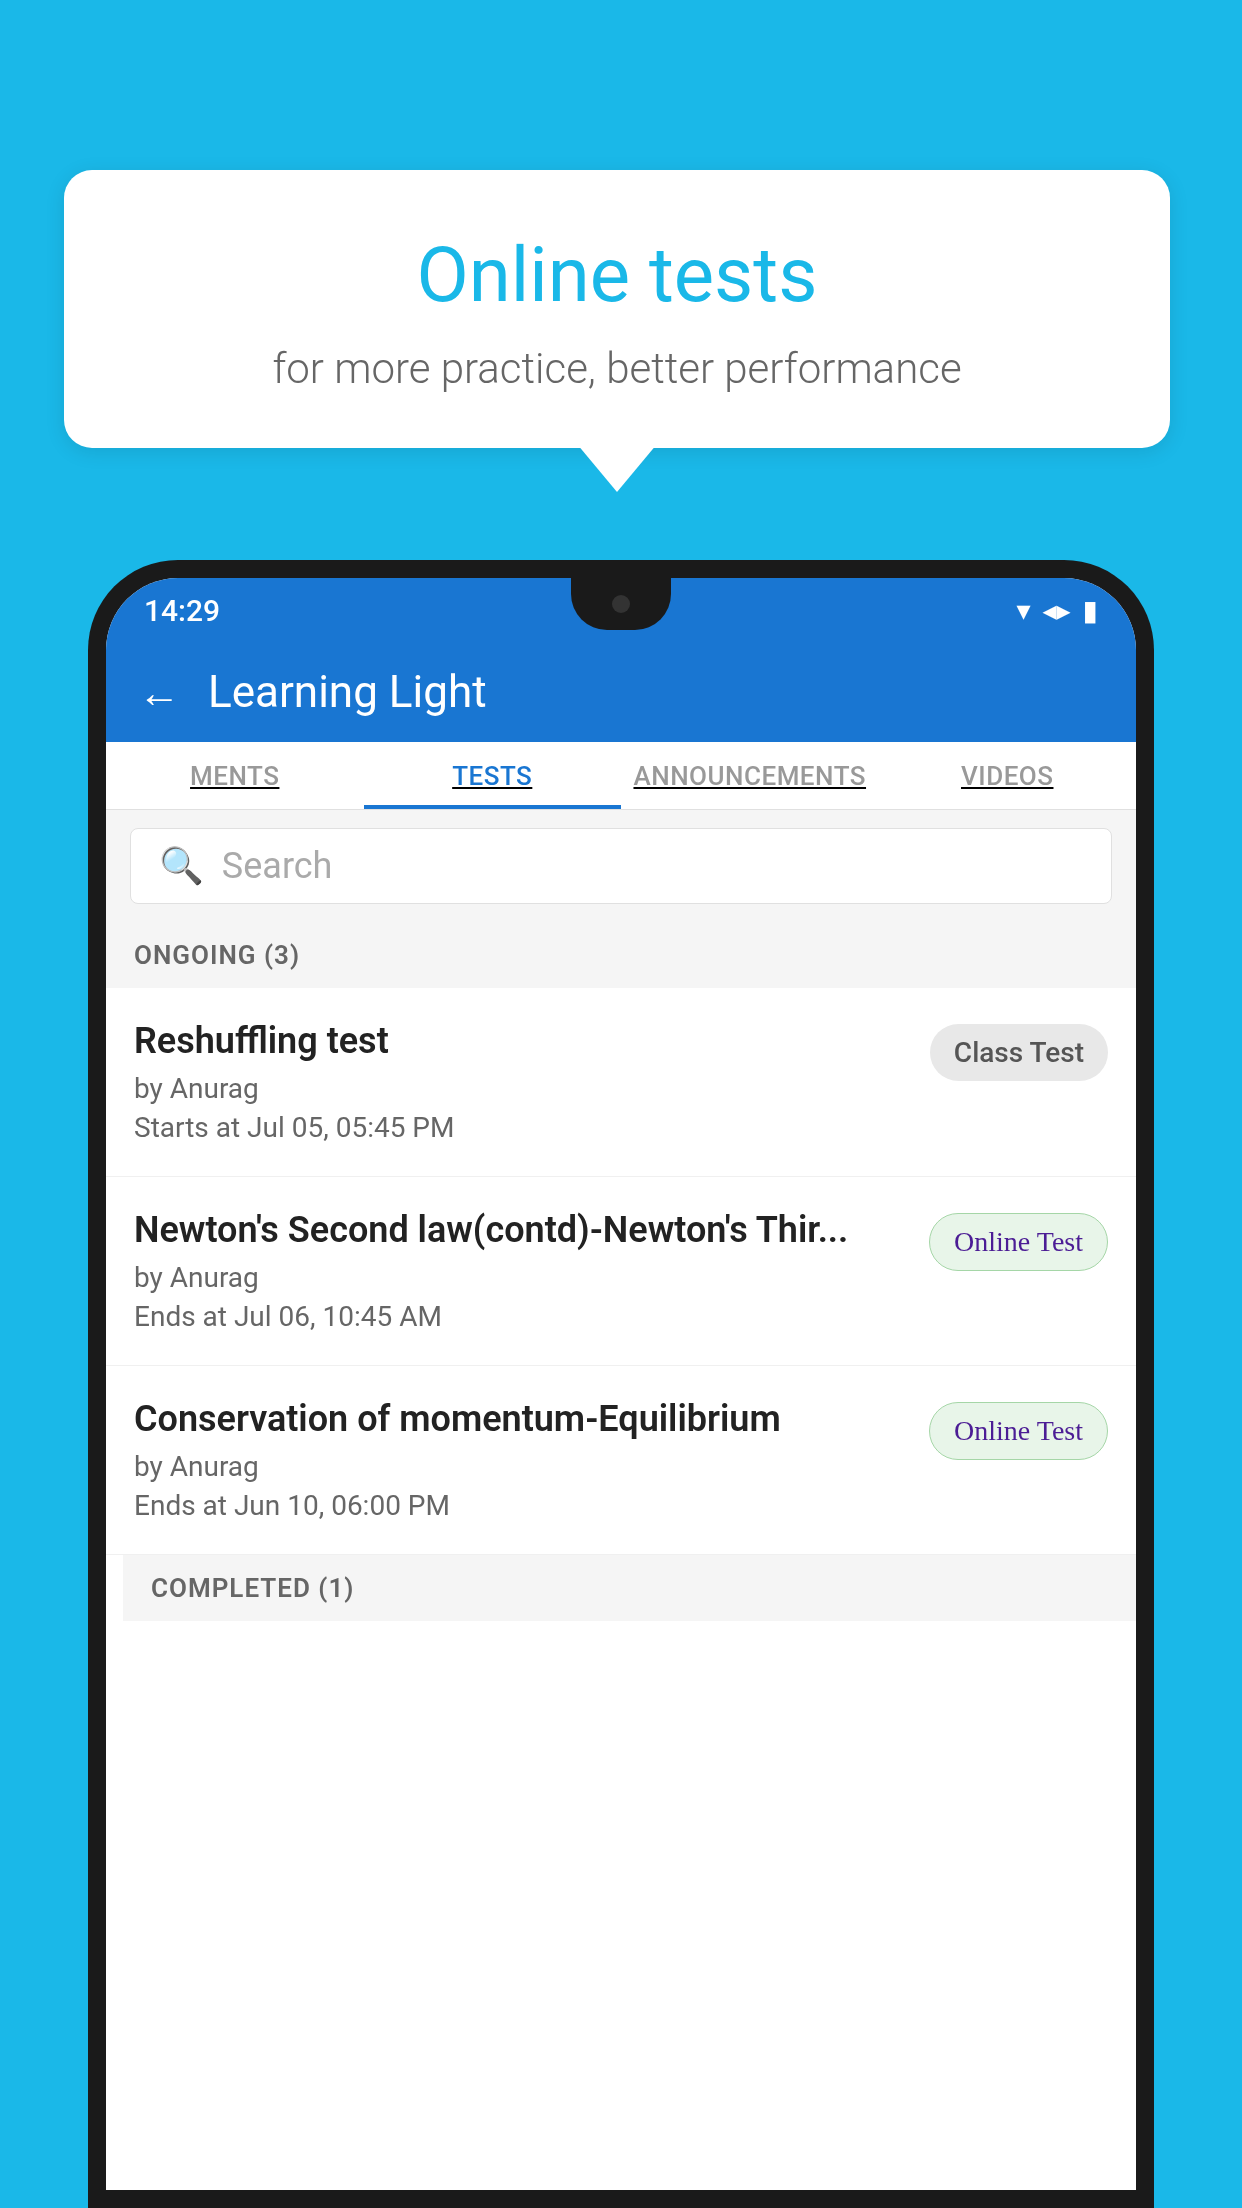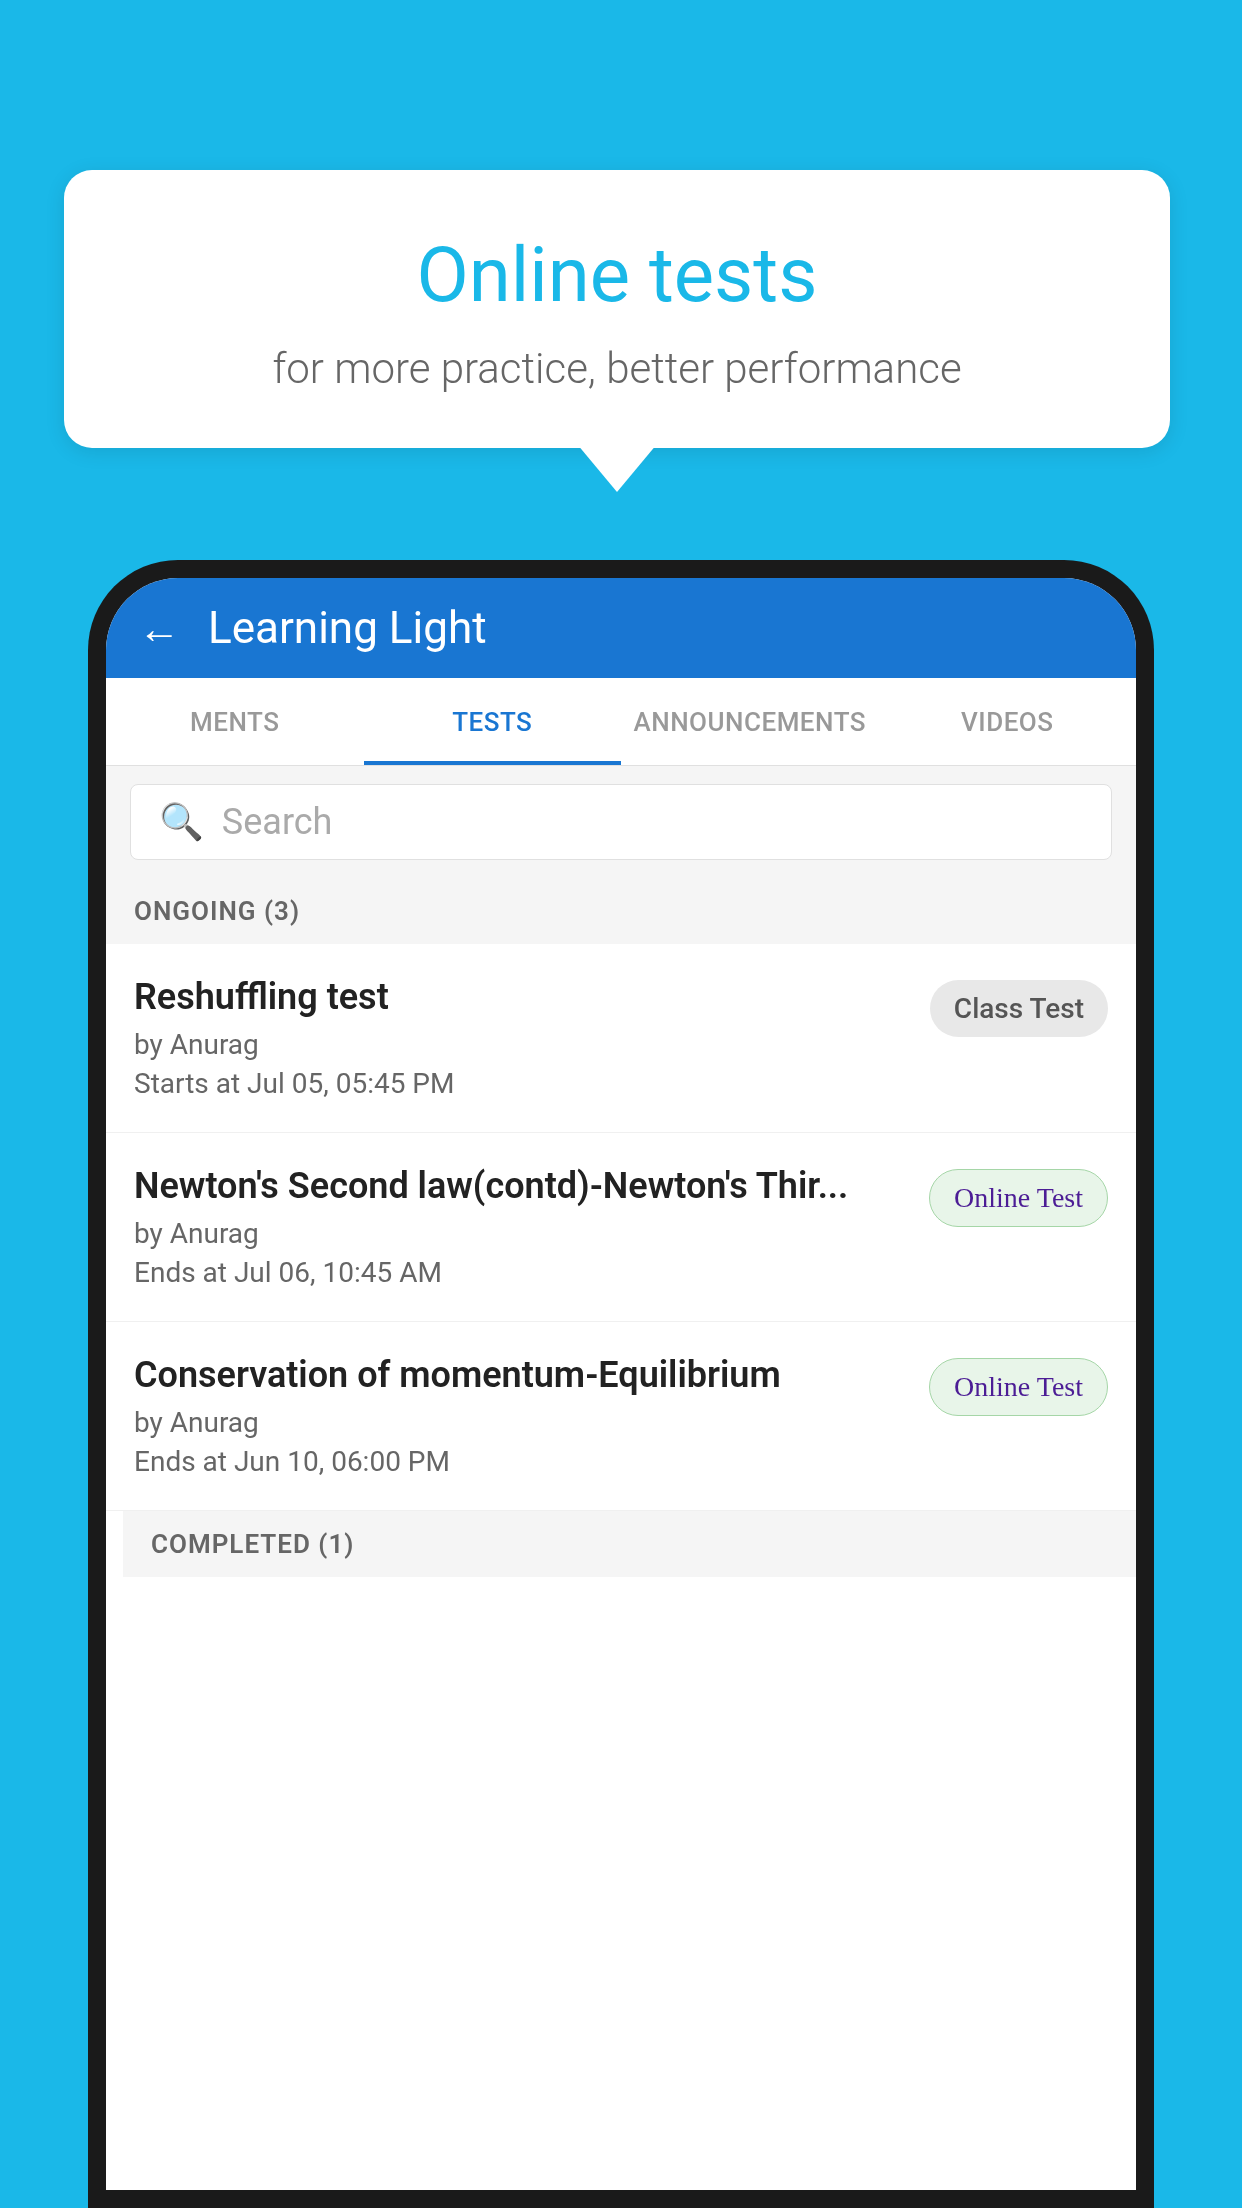--- a/index.html
+++ b/index.html
@@ -135,25 +135,26 @@
 
     .app-title {
       color: white;
       font-size: 44px;
       font-weight: 400;
     }
 
     
     .tabs-bar {
       background: white;
-      height: 88px;
+      height: 68px;
       display: flex;
       align-items: flex-start;
       border-bottom: 1px solid #e0e0e0;
       overflow-x: hidden;
+      text-decoration: underline;
     }
 
     .tab {
       flex: 1;
       height: 100%;
       display: flex;
       align-items: center;
       justify-content: center;
       font-size: 26px;
       font-weight: 500;
@@ -286,20 +287,31 @@
 <div style="position:absolute;top:0;left:0;right:0;bottom:0;background:#1ab8e8;"></div>
 
 <div class="speech-bubble">
   <div class="bubble-title">Online tests</div>
   <div class="bubble-subtitle">for more practice, better performance</div>
 </div>
 
 <div class="phone-frame">
   <div class="phone-inner">
 
+    <div class="status-bar">
+      <span class="status-time">14:29</span>
+      <div class="notch">
+        <div class="camera-dot"></div>
+      </div>
+      <div class="status-icons">
+        <span style="color:white;font-size:28px;">▾</span>
+        <span style="color:white;font-size:28px;">◂▸</span>
+        <span style="color:white;font-size:28px;">▮</span>
+      </div>
+    </div>
 
     <div class="app-bar">
       <span class="back-arrow">←</span>
       <span class="app-title">Learning Light</span>
     </div>
 
     <div class="tabs-bar">
       <div class="tab">
         <span>MENTS</span>
       </div>

